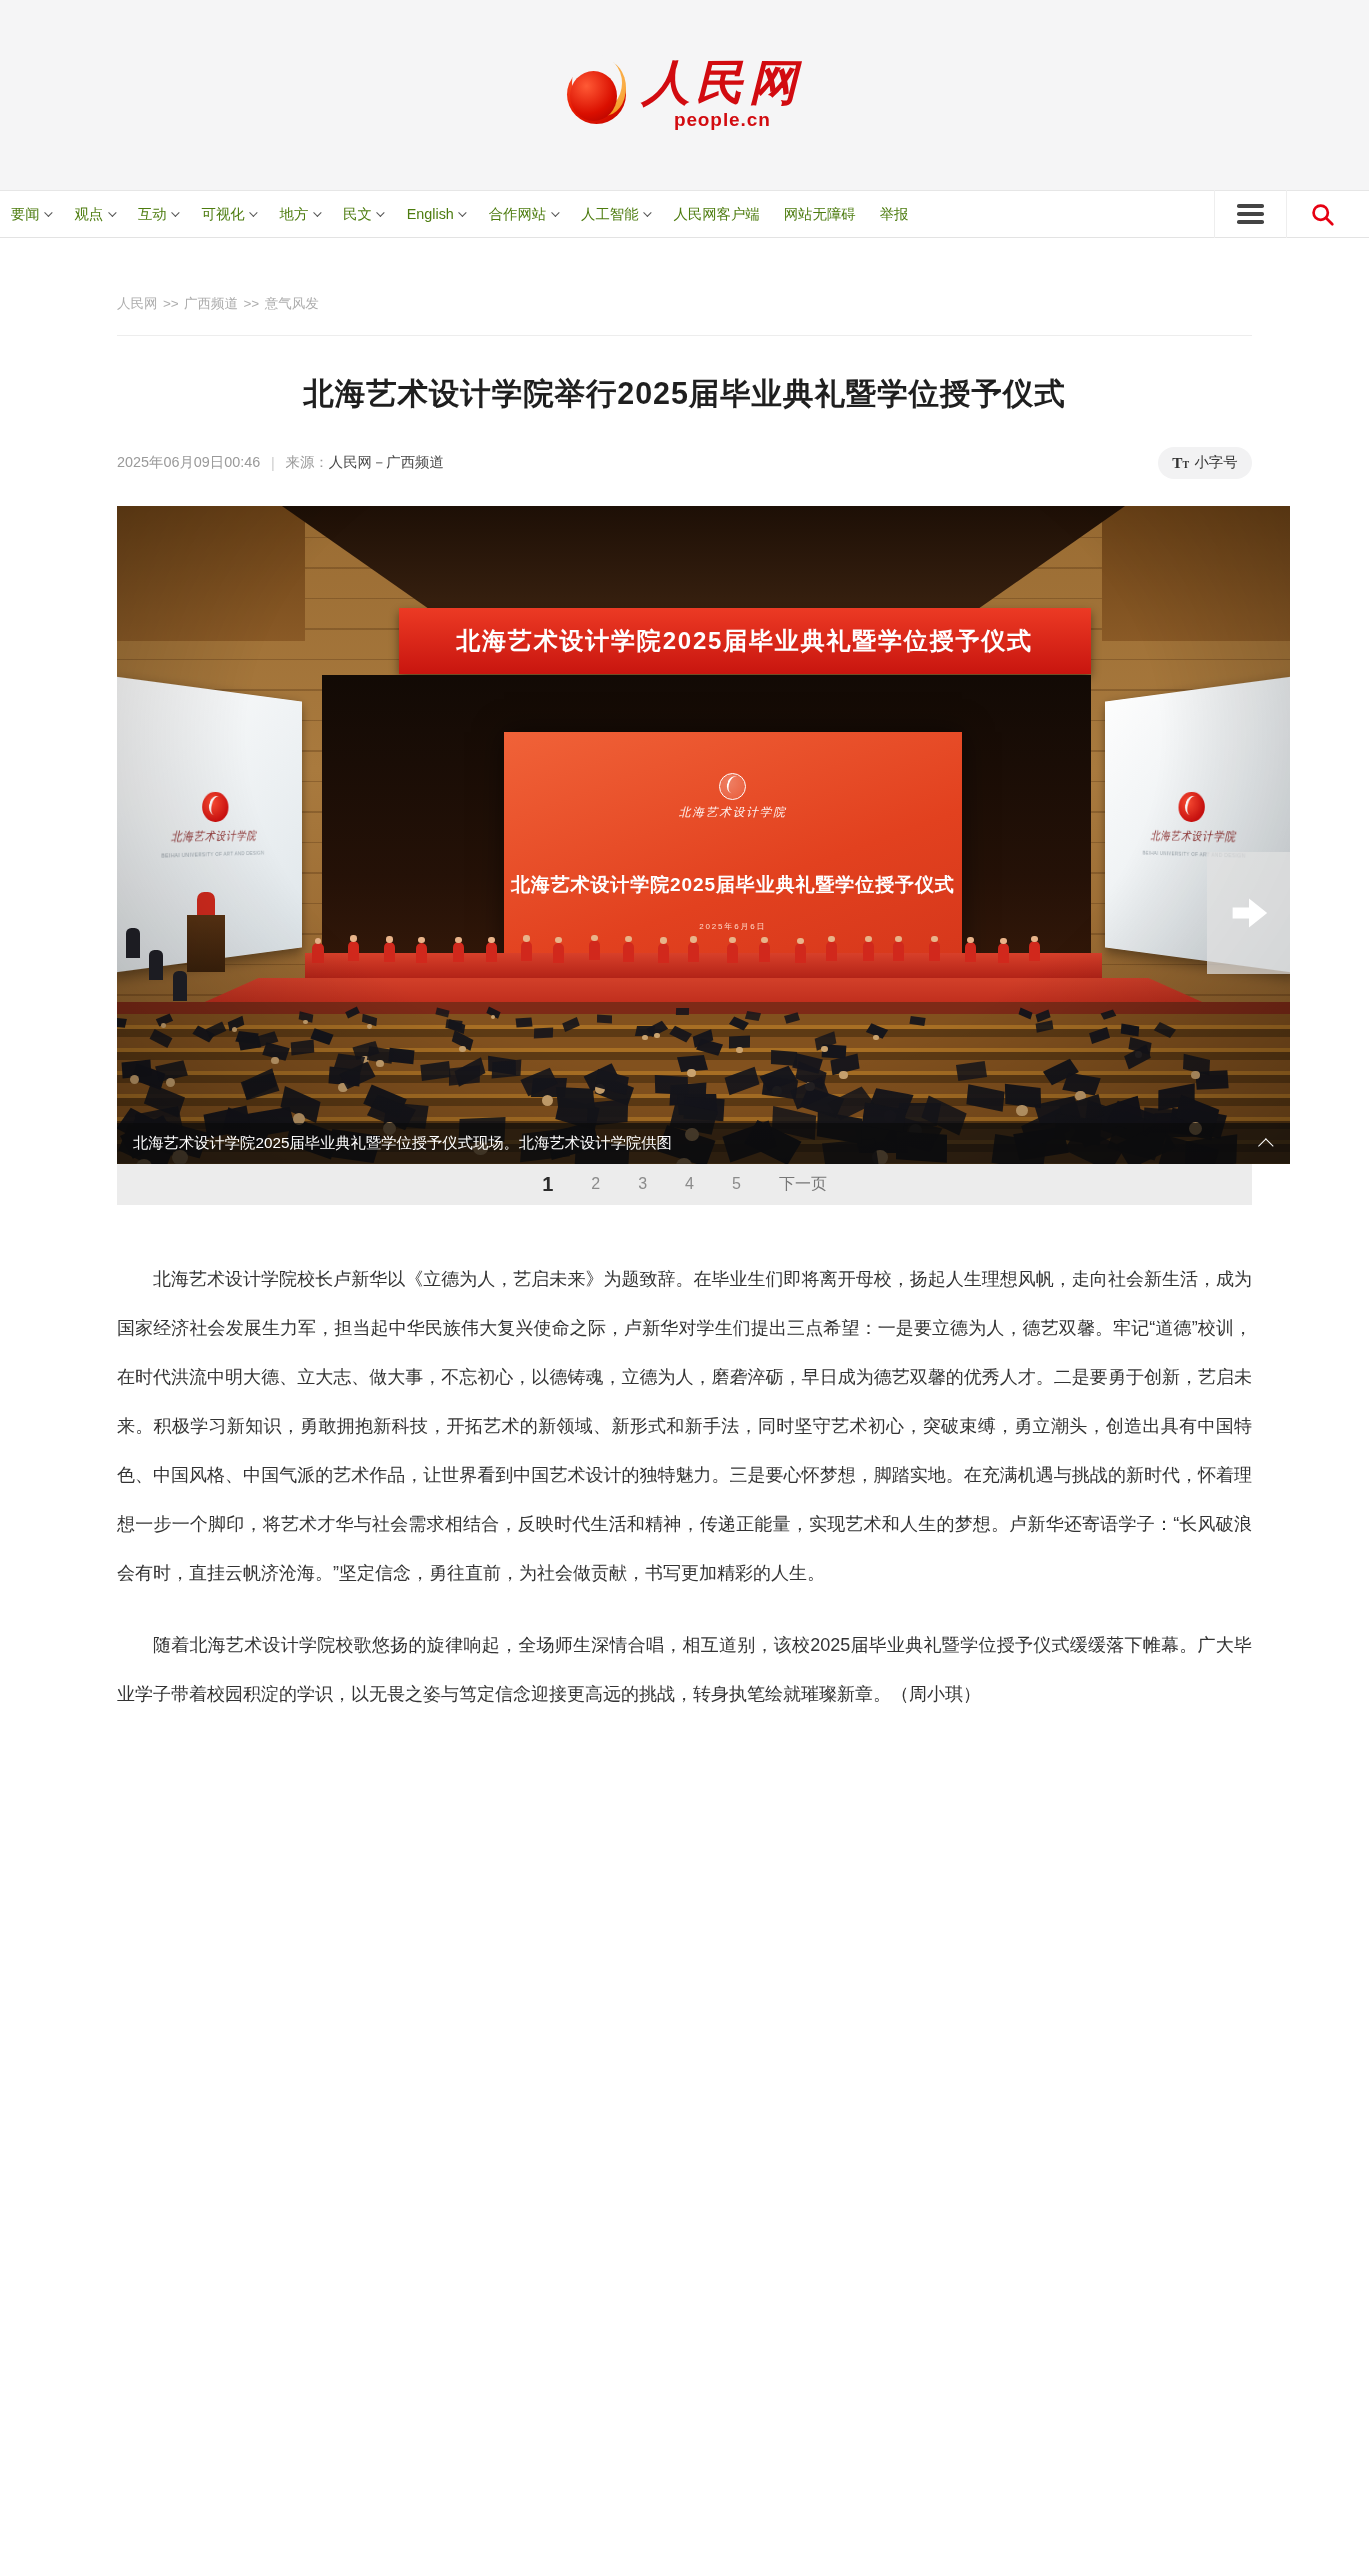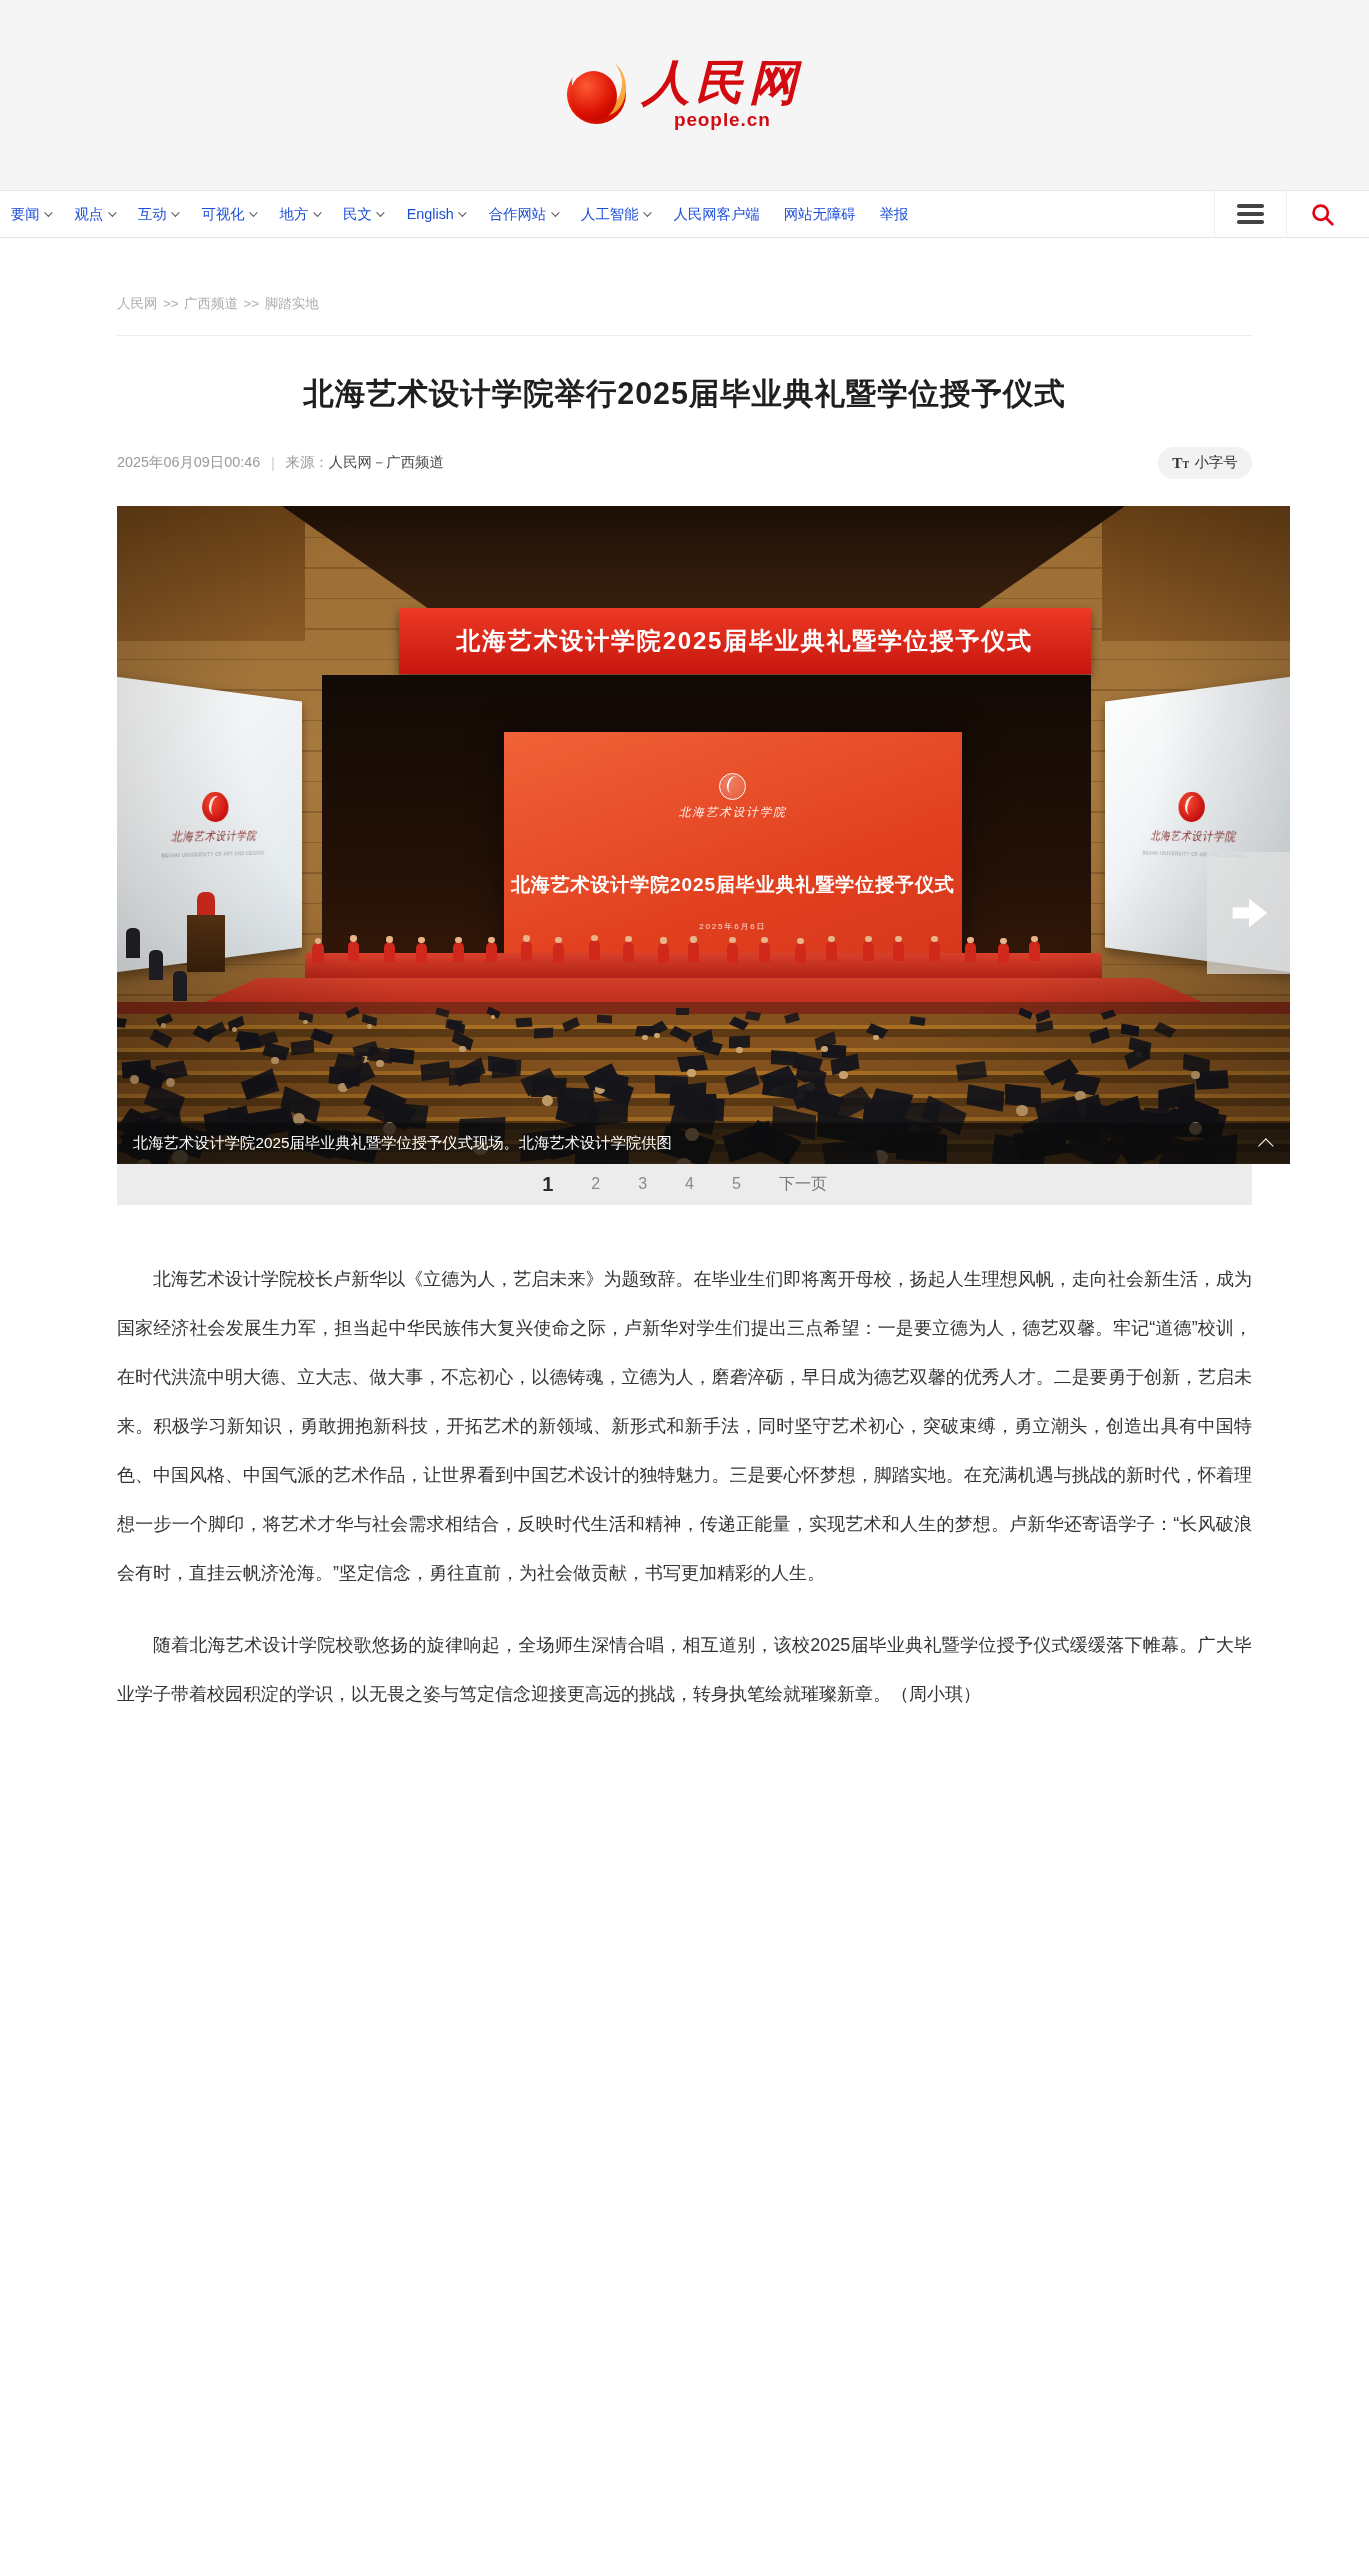--- a/index.html
+++ b/index.html
@@ -29,21 +29,21 @@
     position:absolute; left:3.6px; top:10.8px; width:47px; height:50px; border-radius:50%;
     background:radial-gradient(circle at 35% 30%, #ff5a35 0%, #da0f00 60%, #a80000 100%);
   }
   .logo-text { display:flex; flex-direction:column; align-items:center; }
   .logo-zh { font-size:48px; font-weight:bold; font-style:italic; color:#d20b10; letter-spacing:5.4px; line-height:1; }
   .logo-en { font-size:19px; font-weight:bold; color:#d20b10; letter-spacing:0.9px; margin-top:1.8px; }
   
   .nav { height:48px; background:#fff; border-top:0.9px solid #e6e6e6; border-bottom:0.9px solid #e3e3e3;
          display:flex; align-items:center; padding:0 10.8px; }
   .nav-left { display:flex; align-items:center; gap:24px; flex:1; }
-  .nav-item { font-size:14.4px; color:#1d4ed8; cursor:pointer; white-space:nowrap; display:flex; align-items:center; gap:4.5px; }
+  .nav-item { font-size:14.4px; color:#4d7c0f; cursor:pointer; white-space:nowrap; display:flex; align-items:center; gap:4.5px; }
   .caret { width:6.3px; height:6.3px; border-right:1.4px solid #555; border-bottom:1.4px solid #555;
            transform:rotate(45deg) translateY(-1.8px); display:inline-block; }
   .nav-right { display:flex; align-items:stretch; height:48px; }
   .nav-icon-cell { width:72px; display:flex; align-items:center; justify-content:center; border-left:0.9px solid #eee; cursor:pointer; }
   .hamburger { width:27px; }
   .hamburger span { display:block; height:3.6px; background:#444; border-radius:1.8px; margin:4.5px 0; }
   
   .container { width:1135px; margin:0 auto; }
   .breadcrumb { padding-top:57px; font-size:13.5px; color:#adadad; }
   .breadcrumb span { margin-right:5.4px; }
@@ -173,21 +173,21 @@
       <svg width="25" height="25" viewBox="0 0 28 28">
         <circle cx="12" cy="12" r="8" fill="none" stroke="#e60012" stroke-width="3"></circle>
         <line x1="18" y1="18" x2="25" y2="25" stroke="#e60012" stroke-width="3" stroke-linecap="round"></line>
       </svg>
     </div>
   </div>
 </div>
 
 <div class="container">
 
-  <div class="breadcrumb" id="breadcrumb"><span class="crumb">人民网</span><span>&gt;&gt;</span><span class="crumb">广西频道</span><span>&gt;&gt;</span><span class="crumb">脚踏实地</span></div>
+  <div class="breadcrumb" id="breadcrumb"><span class="crumb">人民网</span><span>&gt;&gt;</span><span class="crumb">广西频道</span><span>&gt;&gt;</span><span class="crumb">意气风发</span></div>
   <hr class="rule">
 
   <h1 class="title">北海艺术设计学院举行2025届毕业典礼暨学位授予仪式</h1>
 
   <div class="meta-row">
     <span class="meta-date">2025年06月09日00:46</span>
     <span class="meta-divider">|</span>
     <span class="meta-source-label">来源：</span>
     <span class="meta-source">人民网－广西频道</span>
     <button class="font-size-btn">

